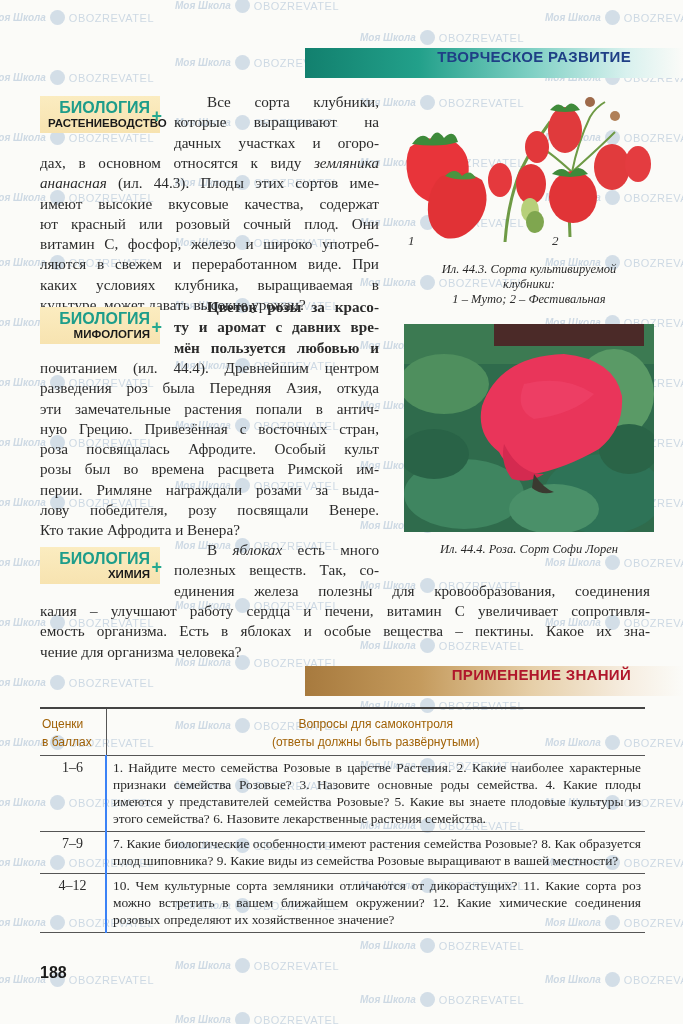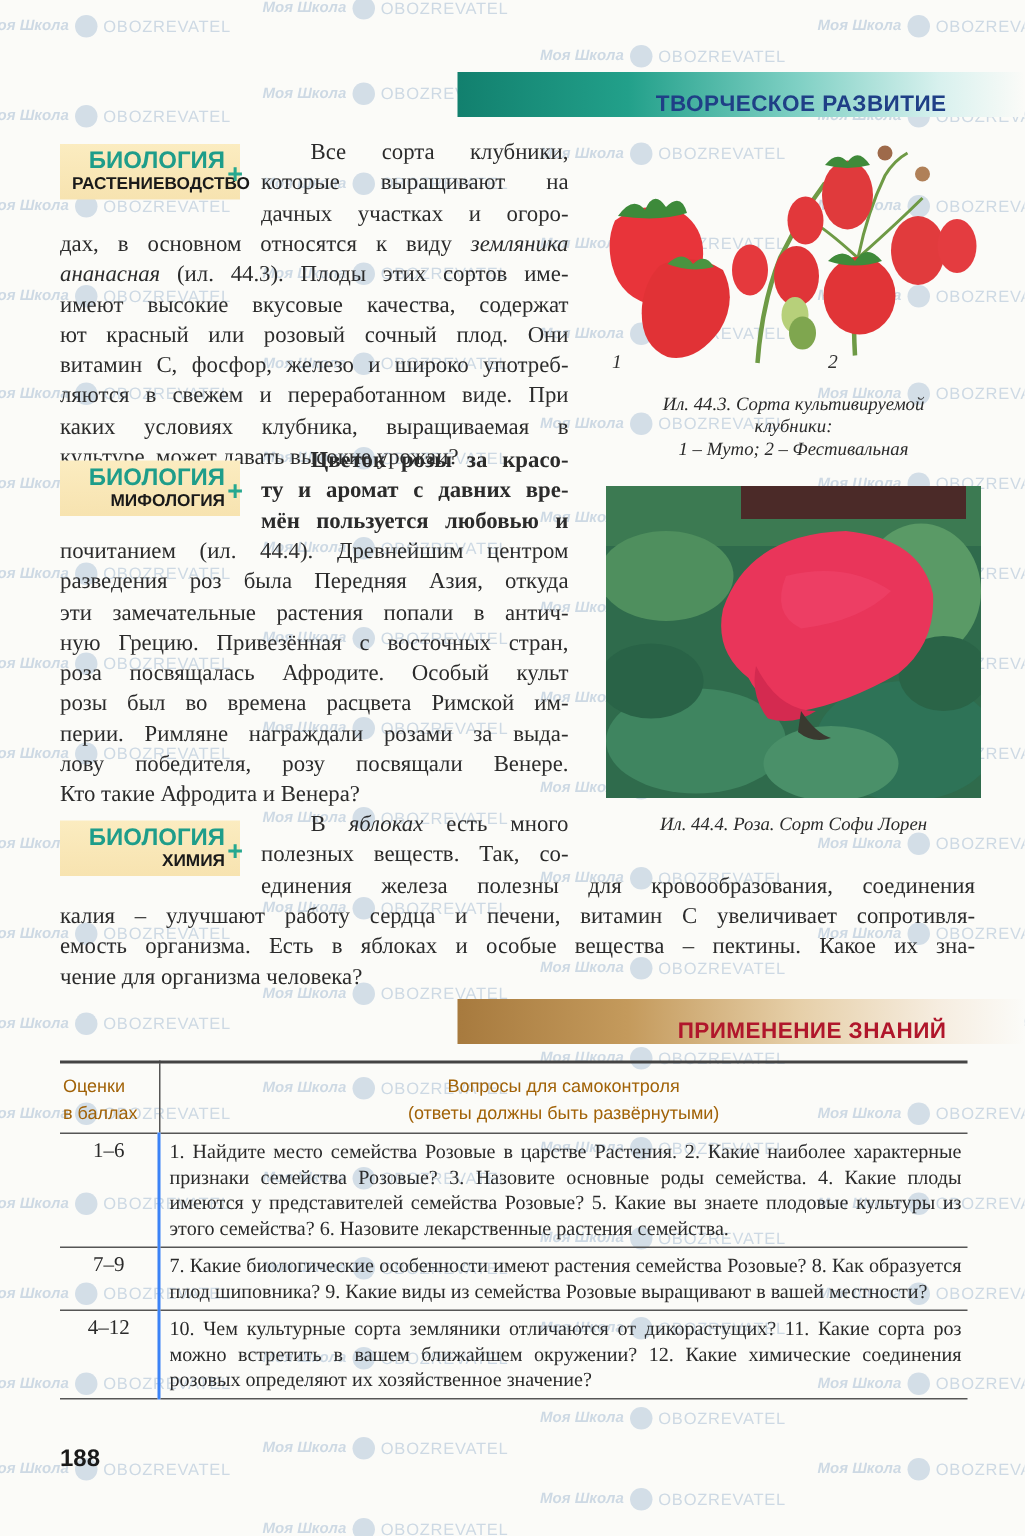--- a/index.html
+++ b/index.html
@@ -26,21 +26,21 @@
     .watermark .wm-school { font-style: italic; font-weight: bold; font-size: 10px; }
     .watermark .wm-logo {
       display: inline-block; width: 15px; height: 15px; border-radius: 50%;
       background: #cfdbe6;
     }
     .watermark .wm-brand { letter-spacing: 0.5px; }
 
     .section-banner {
       position: absolute;
       height: 30px;
-      display: flex; align-items: flex-end; justify-content: flex-end;
+      display: flex; align-items: flex-start; justify-content: flex-end;
       padding-right: 52px;
       font-family: "Liberation Sans", sans-serif;
       font-weight: bold;
       font-size: 15px;
       letter-spacing: 0.3px;
       z-index: 2;
     }
     #banner-creative {
       left: 305px; top: 48px; width: 378px;
       background: linear-gradient(90deg, #12806e 0%, #22a08a 30%, #7fd0c4 60%, #d8f1ee 85%, #fbfbf8 100%);

